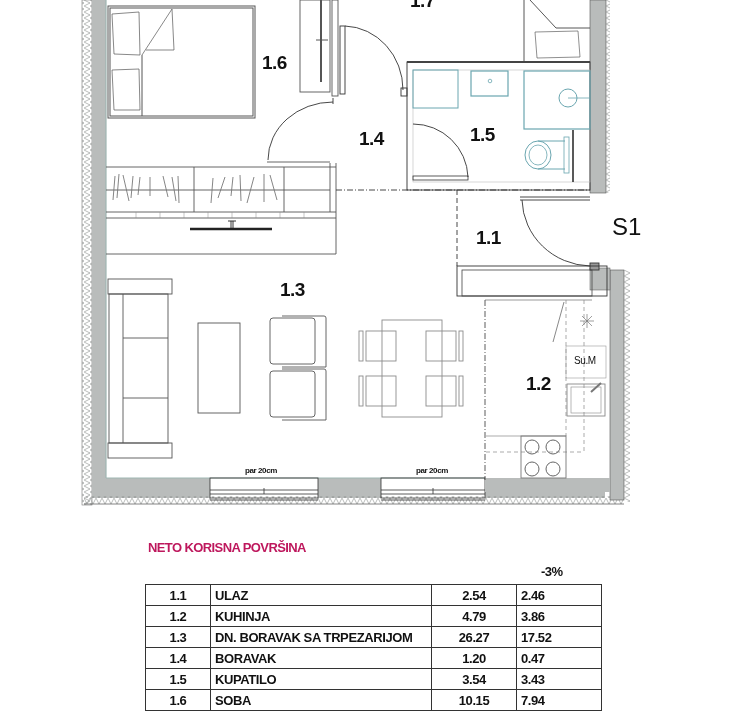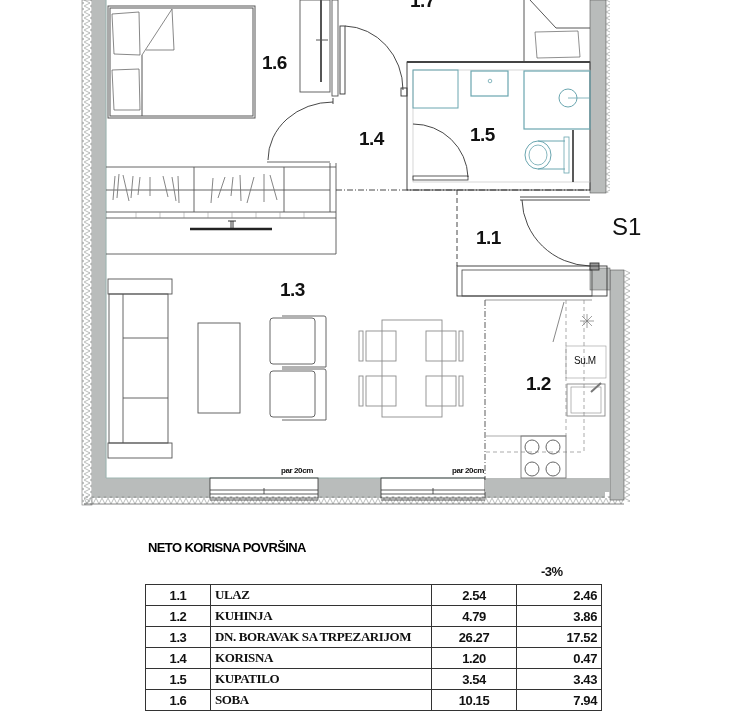--- a/index.html
+++ b/index.html
@@ -1,29 +1,29 @@
 <!DOCTYPE html>
 <html><head>
   <meta charset="utf-8">
   <style>
     html, body { margin: 0; padding: 0; background: #ffffff; }
     body { width: 729px; height: 720px; position: relative; overflow: hidden; font-family: "Liberation Sans", sans-serif; }
     #plan { position: absolute; left: 0; top: 0; width: 729px; height: 530px; }
     .room-label { position: absolute; font-family: "Liberation Sans", sans-serif; font-weight: bold; font-size: 19px; color: #111; letter-spacing: -0.5px; }
     .unit-label { position: absolute; font-family: "Liberation Sans", sans-serif; font-size: 24px; color: #111; }
-    .note-label { position: absolute; font-family: "Liberation Sans", sans-serif; font-weight: bold; font-size: 8px; color: #111; letter-spacing: -0.4px; margin-left: 36px; }
+    .note-label { position: absolute; font-family: "Liberation Sans", sans-serif; font-weight: bold; font-size: 8px; color: #111; letter-spacing: -0.4px; }
     .sum-label { position: absolute; font-family: "Liberation Sans", sans-serif; font-weight: normal; font-size: 10px; color: #111; letter-spacing: -0.4px; }
-    #table-title { position: absolute; left: 148px; top: 540px; font-weight: bold; font-size: 13px; letter-spacing: -0.6px; color: #000000; }
+    #table-title { position: absolute; left: 148px; top: 540px; font-weight: bold; font-size: 13px; letter-spacing: -0.6px; color: #be185d; }
     #reduction { position: absolute; left: 541px; top: 564px; font-weight: bold; font-size: 13px; letter-spacing: -0.5px; color: #111; }
     table#areas { position: absolute; left: 145px; top: 584px; border-collapse: collapse; font-weight: bold; font-size: 13px; color: #111; letter-spacing: -0.4px; }
     table#areas td { border: 1px solid #333; height: 20px; padding: 0 4px; }
     table#areas td.id { width: 56px; text-align: center; }
-    table#areas td.name { width: 212px; text-align: left; font-family: Liberation Serif, serif; }
+    table#areas td.name { width: 212px; text-align: left; }
     table#areas td.val { width: 76px; text-align: center; }
-    table#areas td.red { width: 76px; text-align: right; border-radius: 7px; }
+    table#areas td.red { width: 76px; text-align: left; border-radius: 7px; }
   </style>
 </head>
 <body>
 
 <div id="plan">
   <svg width="729" height="530" viewBox="0 0 729 530">
     <defs>
       <pattern id="zig" width="6" height="6" patternUnits="userSpaceOnUse">
         <path d="M0 0 L3 6 L6 0" fill="none" stroke="#8a8f8d" stroke-width="0.6"></path>
       </pattern>
@@ -274,21 +274,21 @@
       <td class="red">3.86</td>
     </tr>
     <tr>
       <td class="id">1.3</td>
       <td class="name">DN. BORAVAK SA TRPEZARIJOM</td>
       <td class="val">26.27</td>
       <td class="red">17.52</td>
     </tr>
     <tr>
       <td class="id">1.4</td>
-      <td class="name">KORISNA</td>
+      <td class="name">BORAVAK</td>
       <td class="val">1.20</td>
       <td class="red">0.47</td>
     </tr>
     <tr>
       <td class="id">1.5</td>
       <td class="name">KUPATILO</td>
       <td class="val">3.54</td>
       <td class="red">3.43</td>
     </tr>
     <tr>

